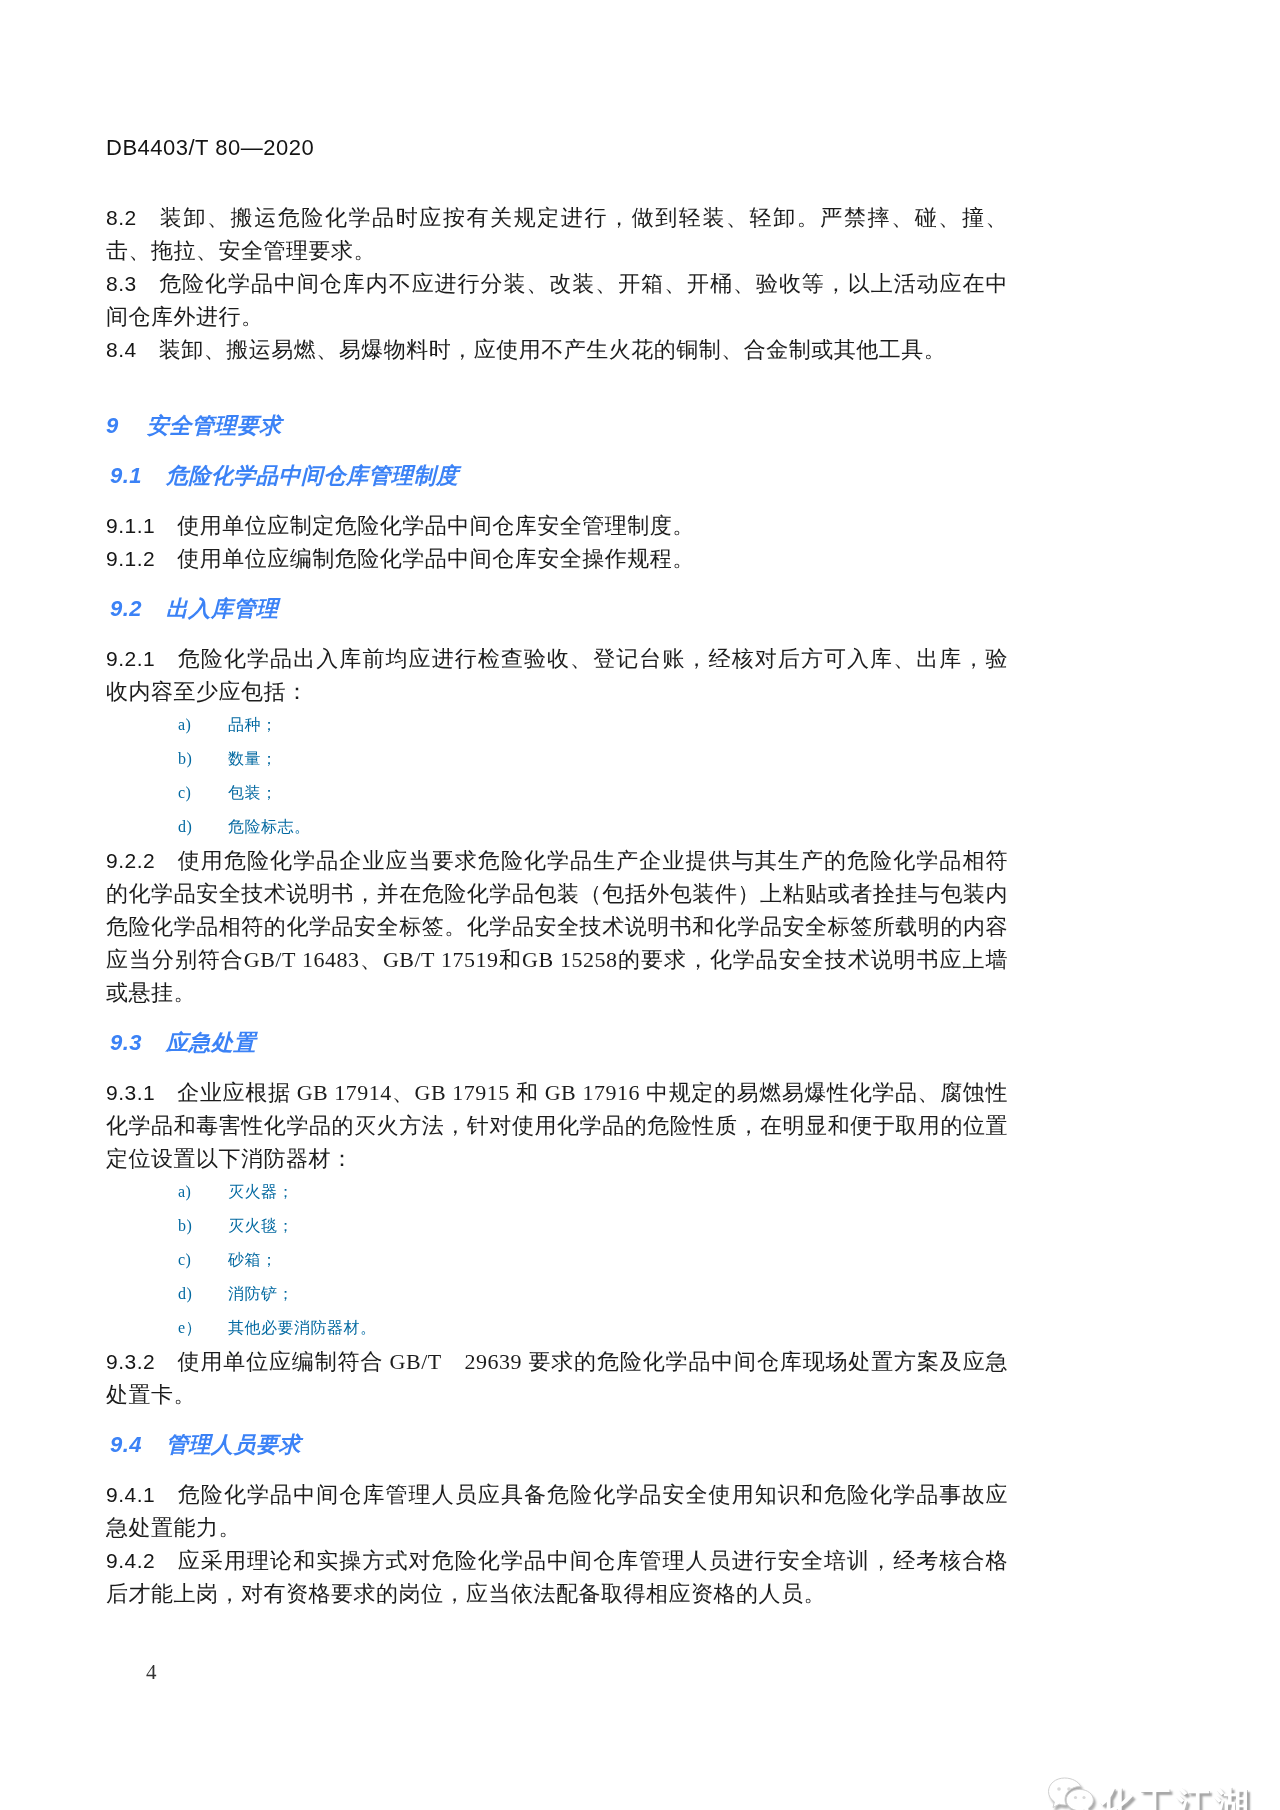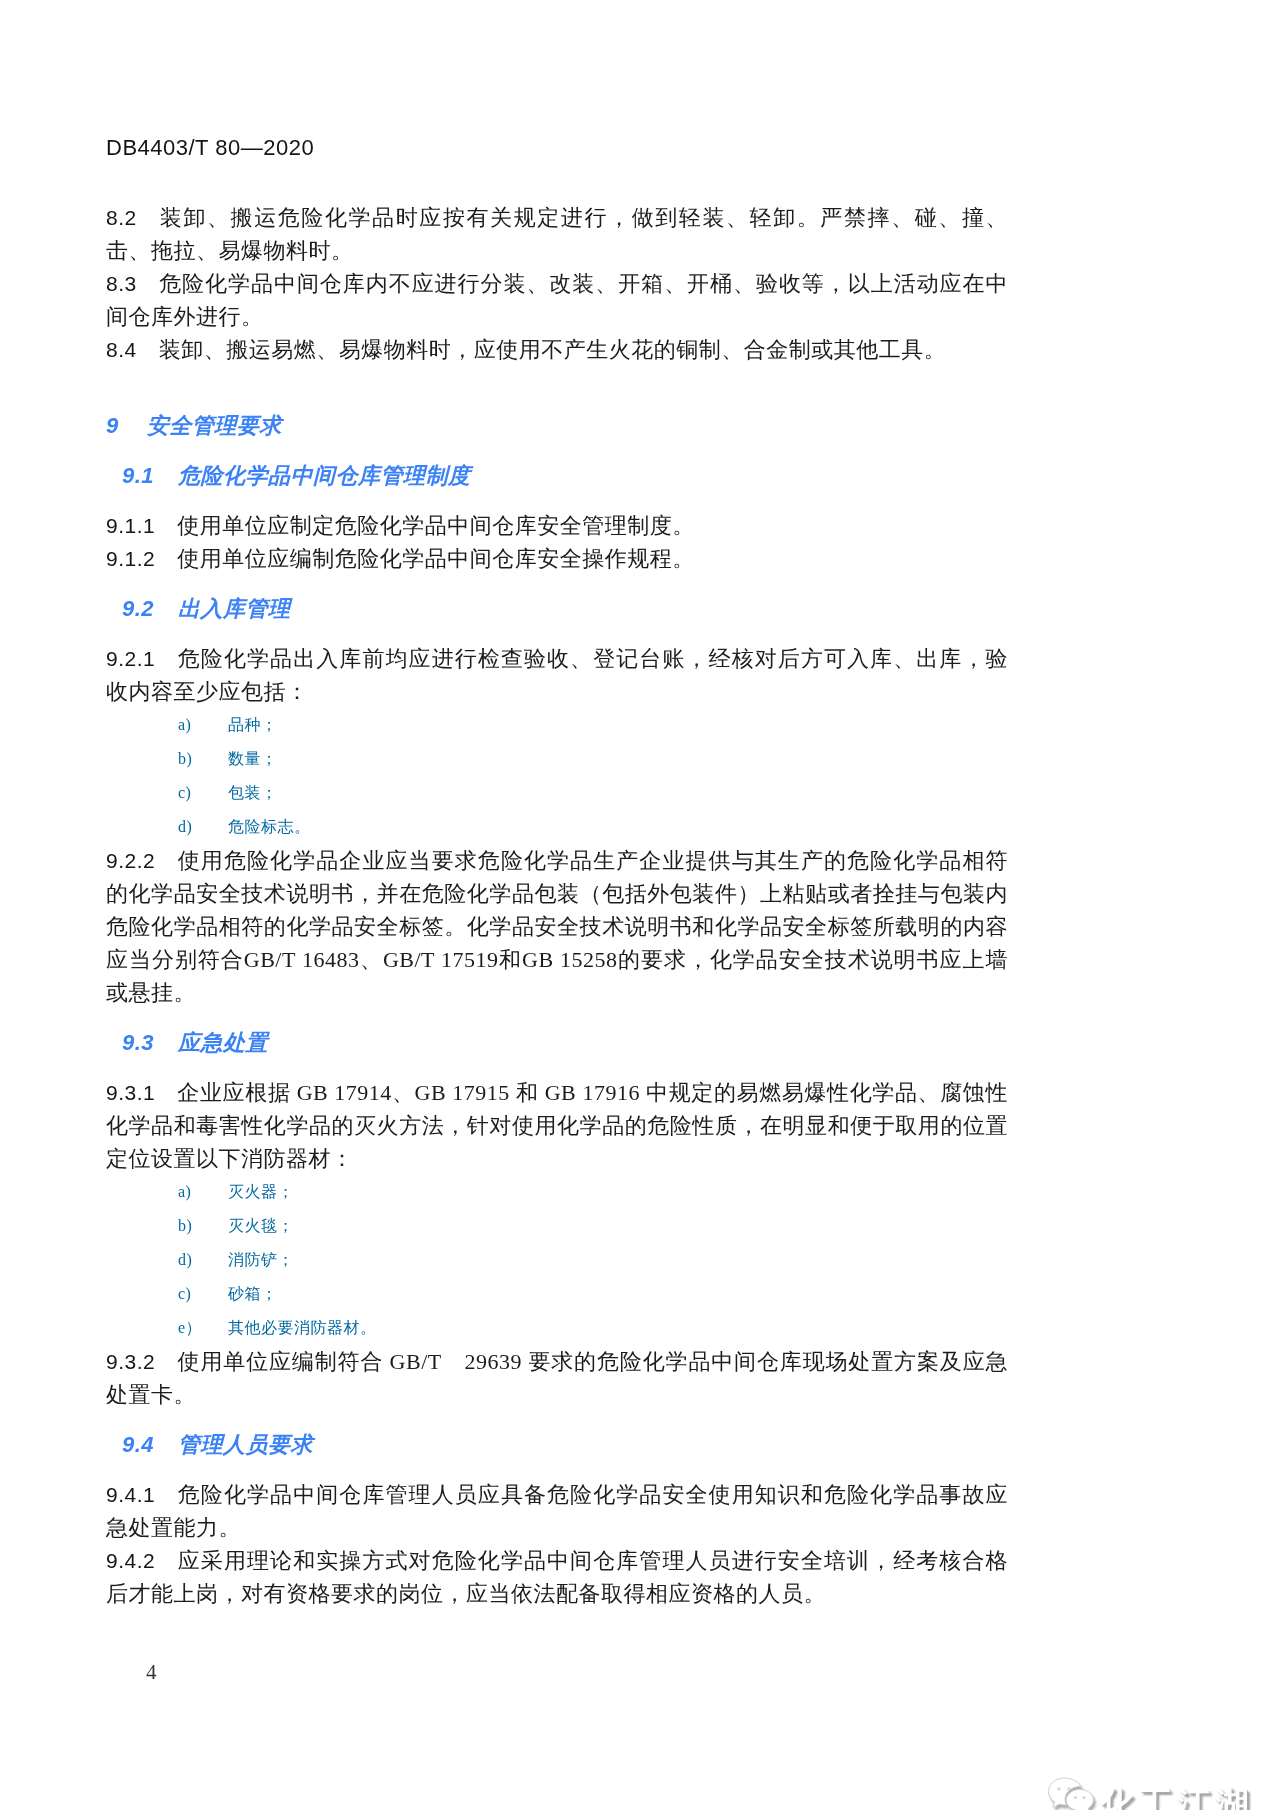--- a/index.html
+++ b/index.html
@@ -32,21 +32,21 @@
     display:inline-block;min-width:50px;
     font-family:"Liberation Serif","DejaVu Serif",serif;
   }
   .h1,.h2{
     font-family:"Liberation Sans","DejaVu Sans",sans-serif;
     font-size:22px;font-weight:700;color:#3b82f6;line-height:33px;
     letter-spacing:.5px;
     font-style:italic;
   }
   .h1{margin:43px 0 17px 0;}
-  .h2{margin:17px 0 17px 16px;}
+  .h2{margin:17px 0 17px 4px;}
   .h1 .num{margin-right:28px;}
   .h2 .num{margin-right:24px;}
   .page-number{
     position:absolute;left:146px;top:1660px;
     font-size:21px;color:#333;font-family:"Liberation Serif","DejaVu Serif",serif;
   }
   .watermark{
     position:absolute;left:1046px;top:1730px;height:50px;
     display:flex;align-items:flex-end;gap:0;margin-top:48px;
   }
@@ -57,21 +57,21 @@
     white-space:nowrap;
   }
   .watermark svg{filter:drop-shadow(2px 3px 1px #ababab);}
 </style>
 </head>
 <body>
 
 <div class="doc">
   <div class="doc-header">DB4403/T 80—2020</div>
 
-  <p class="clause"><span class="num">8.2</span><span>装卸、搬运危险化学品时应按有关规定进行，做到轻装、轻卸。严禁摔、碰、撞、击、拖拉、易爆物料时。</span></p>
+  <p class="clause"><span class="num">8.2</span><span>装卸、搬运危险化学品时应按有关规定进行，做到轻装、轻卸。严禁摔、碰、撞、击、拖拉、安全管理要求。</span></p>
   <p class="clause"><span class="num">8.3</span><span>危险化学品中间仓库内不应进行分装、改装、开箱、开桶、验收等，以上活动应在中间仓库外进行。</span></p>
   <p class="clause"><span class="num">8.4</span><span>装卸、搬运易燃、易爆物料时，应使用不产生火花的铜制、合金制或其他工具。</span></p>
 
   <div class="h1"><span class="num">9</span><span>安全管理要求</span></div>
 
   <div class="h2"><span class="num">9.1</span><span>危险化学品中间仓库管理制度</span></div>
   <p class="clause"><span class="num">9.1.1</span><span>使用单位应制定危险化学品中间仓库安全管理制度。</span></p>
   <p class="clause"><span class="num">9.1.2</span><span>使用单位应编制危险化学品中间仓库安全操作规程。</span></p>
 
   <div class="h2"><span class="num">9.2</span><span>出入库管理</span></div>
@@ -79,22 +79,22 @@
   <p class="li"><span class="li-label">a)</span><span>品种；</span></p>
   <p class="li"><span class="li-label">b)</span><span>数量；</span></p>
   <p class="li"><span class="li-label">c)</span><span>包装；</span></p>
   <p class="li"><span class="li-label">d)</span><span>危险标志。</span></p>
   <p class="clause"><span class="num">9.2.2</span><span>使用危险化学品企业应当要求危险化学品生产企业提供与其生产的危险化学品相符的化学品安全技术说明书，并在危险化学品包装（包括外包装件）上粘贴或者拴挂与包装内危险化学品相符的化学品安全标签。化学品安全技术说明书和化学品安全标签所载明的内容应当分别符合GB/T 16483、GB/T 17519和GB 15258的要求，化学品安全技术说明书应上墙或悬挂。</span></p>
 
   <div class="h2"><span class="num">9.3</span><span>应急处置</span></div>
   <p class="clause"><span class="num">9.3.1</span><span>企业应根据 GB 17914、GB 17915 和 GB 17916 中规定的易燃易爆性化学品、腐蚀性化学品和毒害性化学品的灭火方法，针对使用化学品的危险性质，在明显和便于取用的位置定位设置以下消防器材：</span></p>
   <p class="li"><span class="li-label">a)</span><span>灭火器；</span></p>
   <p class="li"><span class="li-label">b)</span><span>灭火毯；</span></p>
+  <p class="li"><span class="li-label">c)</span><span>砂箱；</span></p>
   <p class="li"><span class="li-label">d)</span><span>消防铲；</span></p>
-  <p class="li"><span class="li-label">c)</span><span>砂箱；</span></p>
   <p class="li"><span class="li-label">e）</span><span>其他必要消防器材。</span></p>
   <p class="clause"><span class="num">9.3.2</span><span>使用单位应编制符合 GB/T　29639 要求的危险化学品中间仓库现场处置方案及应急处置卡。</span></p>
 
   <div class="h2"><span class="num">9.4</span><span>管理人员要求</span></div>
   <p class="clause"><span class="num">9.4.1</span><span>危险化学品中间仓库管理人员应具备危险化学品安全使用知识和危险化学品事故应急处置能力。</span></p>
   <p class="clause"><span class="num">9.4.2</span><span>应采用理论和实操方式对危险化学品中间仓库管理人员进行安全培训，经考核合格后才能上岗，对有资格要求的岗位，应当依法配备取得相应资格的人员。</span></p>
 </div>
 
 <div class="page-number">4</div>
 

